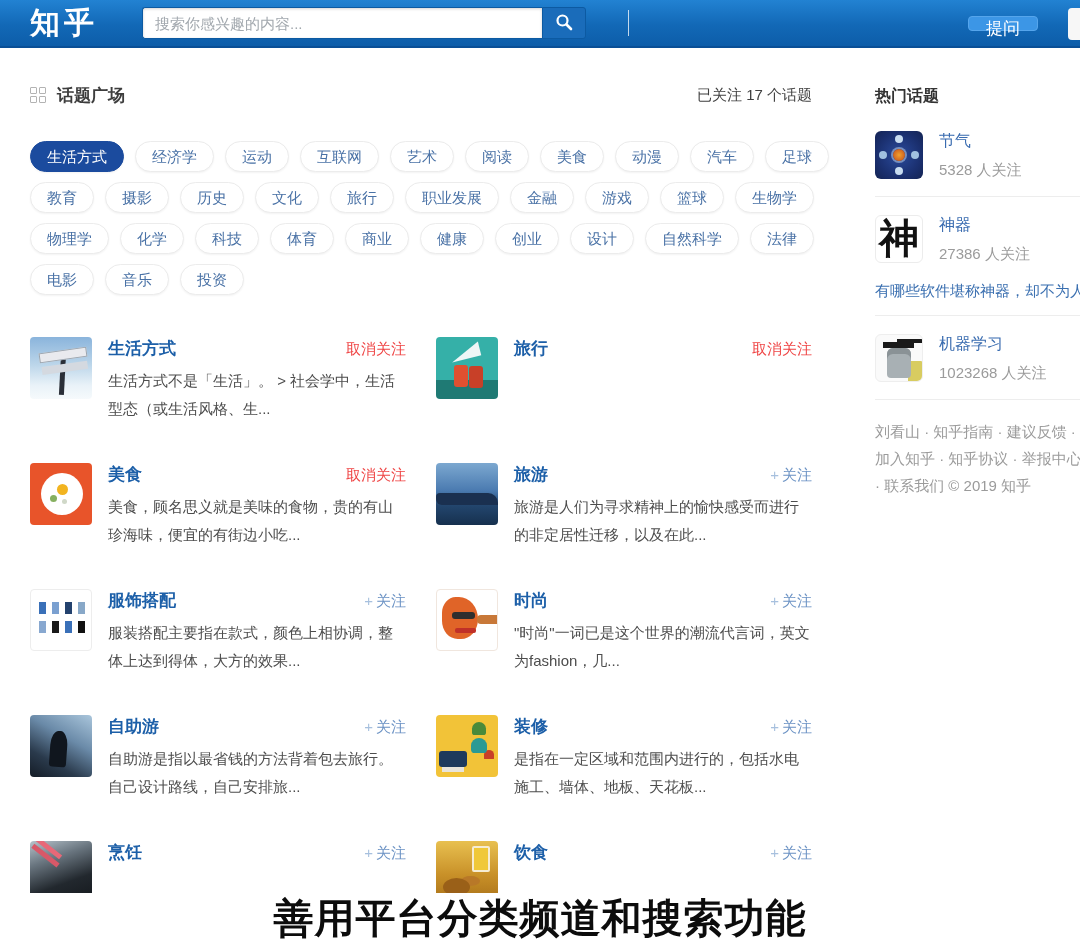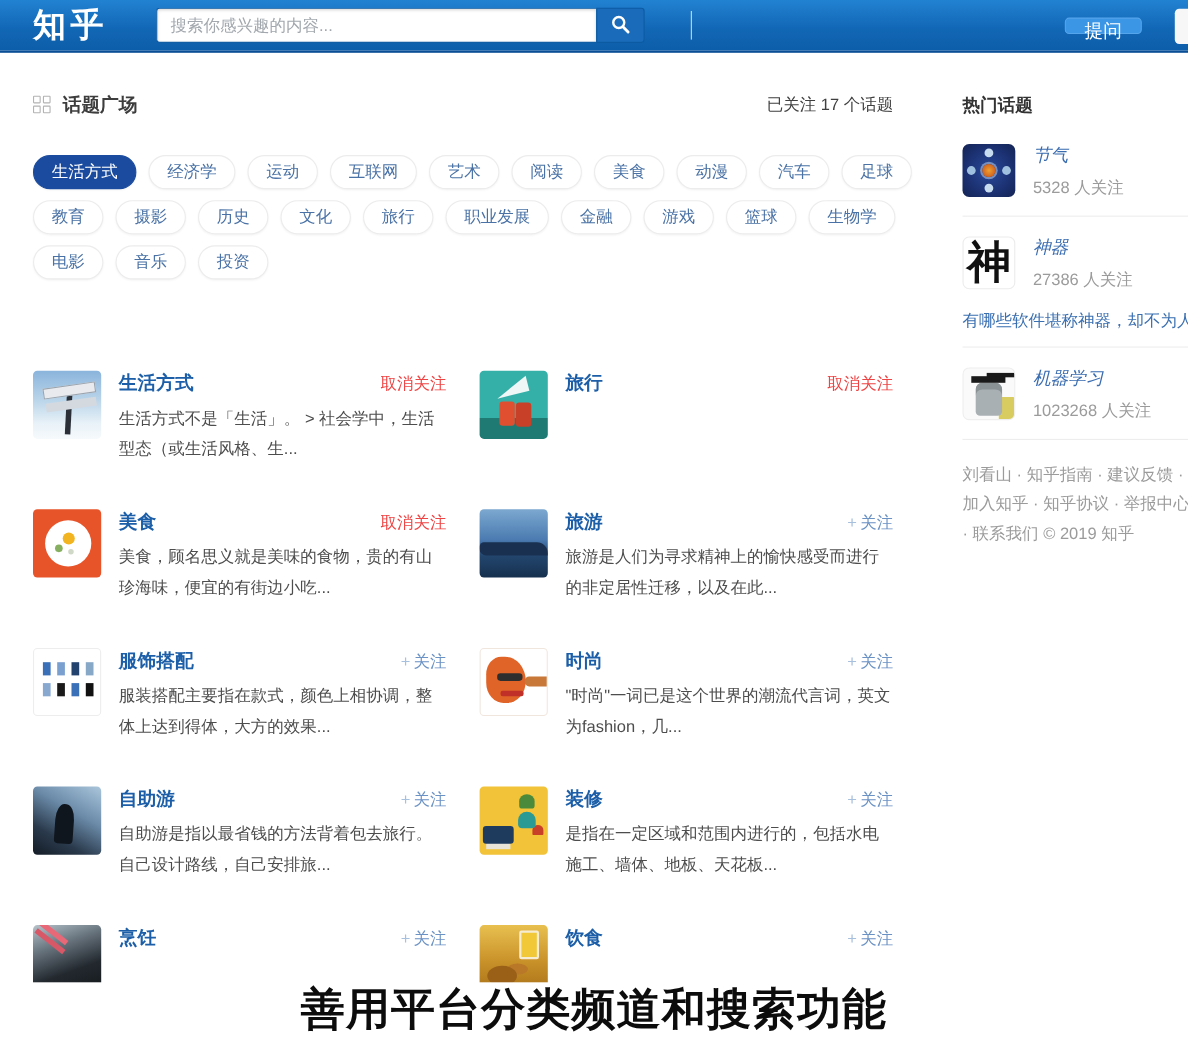--- a/index.html
+++ b/index.html
@@ -109,21 +109,21 @@
   .sbicon-solar::after { content:""; position:absolute; left:20px; top:4px; width:8px; height:8px; border-radius:50%;
     background:#c8dcf0; box-shadow:0 32px 0 #c8dcf0, -16px 16px 0 #a0c0e0, 16px 16px 0 #a0c0e0; }
   .sbicon-shen { background:#fff; border:1px solid #ececec; font-size:40px; font-weight:bold; color:#111;
     text-align:center; line-height:46px; font-family:"Liberation Serif","DejaVu Serif",serif; }
   .sbicon-ml { background:#fafafa; border:1px solid #eee; }
   .sbicon-ml::before { content:""; position:absolute; left:11px; top:13px; width:24px; height:30px;
     background:#a8b0b4; border-radius:6px 6px 4px 4px; box-shadow:inset 0 6px 0 #8a9296, 16px 8px 0 -5px #d8cc60; }
   .sbicon-ml::after { content:""; position:absolute; left:7px; top:7px; width:31px; height:6px; background:#1a1a1a;
     box-shadow:13px -4px 0 -1px #1a1a1a; }
   .sb-text { margin-left:16px; }
-  .sb-name { font-size:16px; color:#3a6cb0; cursor:pointer;font-style:italic; }
+  .sb-name { font-size:16px; color:#3a6cb0; cursor:pointer; }
   .sb-followers { margin-top:9px; font-size:15px; color:#9b9b9b; }
   .sb-question { font-size:15px; color:#3a6fb0; margin:2px 0 14px 0; white-space:nowrap; cursor:pointer; }
   .sb-divider { border-top:1px solid #ededed; margin:0 0 16px 0; }
   .sb-footer { margin-top:18px; font-size:15px; color:#9b9b9b; line-height:27px; }
   .sb-footer div { white-space:nowrap; cursor:pointer; }
 
   
   .caption-band { position:absolute; left:0; top:893px; width:1080px; height:53px; background:#fff; z-index:6;
     text-align:center; }
   .caption-text { font-size:40px; font-weight:bold; color:#0c0c0c; letter-spacing:1px; line-height:50px; }
@@ -181,20 +181,32 @@
         <div class="pill">历史</div>
         <div class="pill">文化</div>
         <div class="pill">旅行</div>
         <div class="pill">职业发展</div>
         <div class="pill">金融</div>
         <div class="pill">游戏</div>
         <div class="pill">篮球</div>
         <div class="pill">生物学</div>
       </div>
       <div class="tagrow">
+        <div class="pill">物理学</div>
+        <div class="pill">化学</div>
+        <div class="pill">科技</div>
+        <div class="pill">体育</div>
+        <div class="pill">商业</div>
+        <div class="pill">健康</div>
+        <div class="pill">创业</div>
+        <div class="pill">设计</div>
+        <div class="pill">自然科学</div>
+        <div class="pill">法律</div>
+      </div>
+      <div class="tagrow">
         <div class="pill">电影</div>
         <div class="pill">音乐</div>
         <div class="pill">投资</div>
       </div>
     </div>
 
   <div class="cards" id="cards">
       <div class="card">
         <div class="thumb t-lifestyle"></div>
         <div class="card-body">

